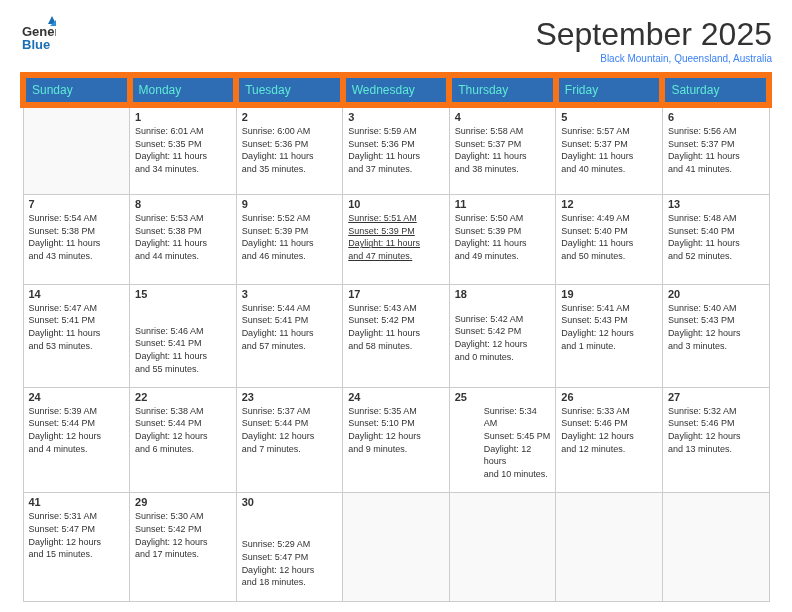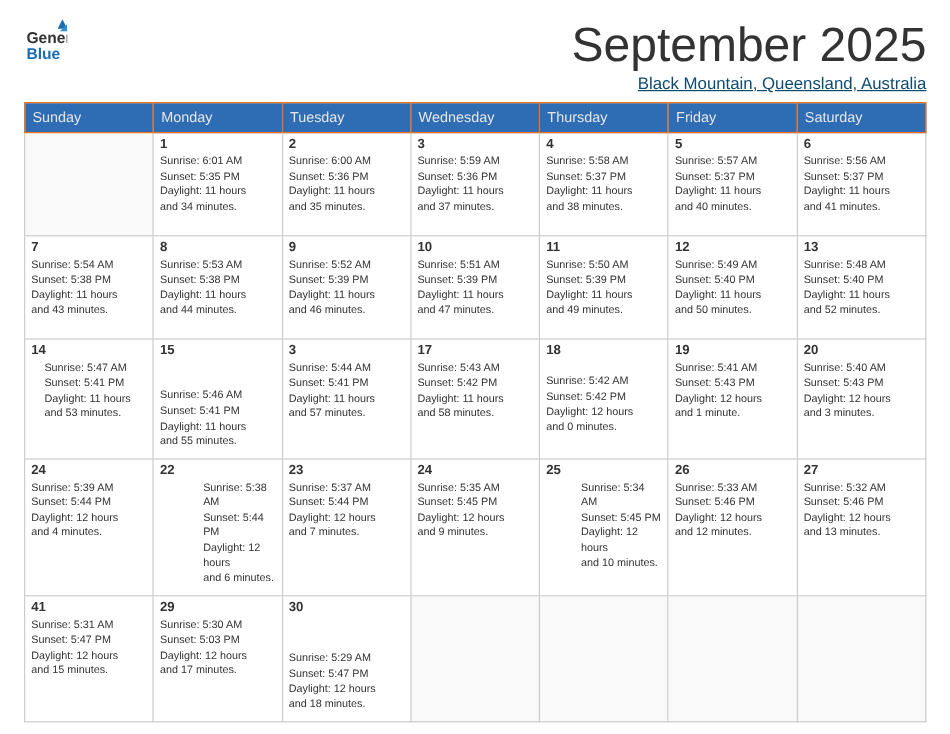--- a/index.html
+++ b/index.html
@@ -33,43 +33,42 @@
     }
     .logo-icon {
       width: 36px;
       height: 36px;
       margin-right: 4px;
     }
     .title-block {
       text-align: right;
     }
     .month-title {
-      font-size: 40px;
+      font-size: 32px;
       color: #333;
       font-weight: normal;
     }
     .location {
-      font-size: 14px;
-      color: #0c4a6e;
-      text-decoration: underline;
+      font-size: 10px;
+      color: #3b82f6;
     }
     .calendar {
       flex: 1;
       border: 1px solid #ccc;
       border-collapse: collapse;
       width: 100%;
       table-layout: fixed;
     }
     .calendar th {
       background: #2e6db4;
-      color: #e5e5e5;
+      color: #5eead4;
       text-align: left;
       padding: 5px 6px;
       font-size: 12px;
-      border: 1px solid #f97316;
+      border: 6px solid #f97316;
       font-weight: normal;
     }
     .calendar td {
       vertical-align: top;
       border: 1px solid #ccc;
       padding: 3px 5px;
       font-size: 9.5px;
       color: #333;
       height: 82px;
       width: 14.28%;
@@ -187,51 +186,51 @@
           </td>
           <td>
             <span class="day-num">9</span>
             <div class="cell-content" style="white-space: pre-line;">Sunrise: 5:52 AM
 Sunset: 5:39 PM
 Daylight: 11 hours
 and 46 minutes.</div>
           </td>
           <td>
             <span class="day-num">10</span>
-            <div class="cell-content" style="white-space: pre-line;">Sunrise: 5:51 AM
+            <div class="cell-content" style="white-space: pre-line; text-decoration: underline;">Sunrise: 5:51 AM
 Sunset: 5:39 PM
 Daylight: 11 hours
 and 47 minutes.</div>
           </td>
           <td>
             <span class="day-num">11</span>
             <div class="cell-content" style="white-space: pre-line;">Sunrise: 5:50 AM
 Sunset: 5:39 PM
 Daylight: 11 hours
 and 49 minutes.</div>
           </td>
           <td>
             <span class="day-num">12</span>
-            <div class="cell-content" style="white-space: pre-line;">Sunrise: 5:49 AM
+            <div class="cell-content" style="white-space: pre-line;">Sunrise: 4:49 AM
 Sunset: 5:40 PM
 Daylight: 11 hours
 and 50 minutes.</div>
           </td>
           <td>
             <span class="day-num">13</span>
             <div class="cell-content" style="white-space: pre-line;">Sunrise: 5:48 AM
 Sunset: 5:40 PM
 Daylight: 11 hours
 and 52 minutes.</div>
           </td>
         </tr>
         <tr>
           <td>
             <span class="day-num">14</span>
-            <div class="cell-content" style="white-space: pre-line; margin-left: 11px;">Sunrise: 5:47 AM
+            <div class="cell-content" style="white-space: pre-line;">Sunrise: 5:47 AM
 Sunset: 5:41 PM
 Daylight: 11 hours
 and 53 minutes.</div>
           </td>
           <td>
             <span class="day-num">15</span>
             <div class="cell-content" style="white-space: pre-line; margin-top: 25px;">Sunrise: 5:46 AM
 Sunset: 5:41 PM
 Daylight: 11 hours
 and 55 minutes.</div>
@@ -275,36 +274,36 @@
         <tr>
           <td>
             <span class="day-num">24</span>
             <div class="cell-content" style="white-space: pre-line;">Sunrise: 5:39 AM
 Sunset: 5:44 PM
 Daylight: 12 hours
 and 4 minutes.</div>
           </td>
           <td>
             <span class="day-num">22</span>
-            <div class="cell-content" style="white-space: pre-line; margin-left: 36px;">Sunrise: 5:38 AM
+            <div class="cell-content" style="white-space: pre-line;">Sunrise: 5:38 AM
 Sunset: 5:44 PM
 Daylight: 12 hours
 and 6 minutes.</div>
           </td>
           <td>
             <span class="day-num">23</span>
             <div class="cell-content" style="white-space: pre-line;">Sunrise: 5:37 AM
 Sunset: 5:44 PM
 Daylight: 12 hours
 and 7 minutes.</div>
           </td>
           <td>
             <span class="day-num">24</span>
             <div class="cell-content" style="white-space: pre-line;">Sunrise: 5:35 AM
-Sunset: 5:45 PM
+Sunset: 5:10 PM
 Daylight: 12 hours
 and 9 minutes.</div>
           </td>
           <td>
             <span class="day-num">25</span>
             <div class="cell-content" style="white-space: pre-line; margin-left: 29px;">Sunrise: 5:34 AM
 Sunset: 5:45 PM
 Daylight: 12 hours
 and 10 minutes.</div>
           </td>
@@ -327,21 +326,21 @@
           <td>
             <span class="day-num">41</span>
             <div class="cell-content" style="white-space: pre-line;">Sunrise: 5:31 AM
 Sunset: 5:47 PM
 Daylight: 12 hours
 and 15 minutes.</div>
           </td>
           <td>
             <span class="day-num">29</span>
             <div class="cell-content" style="white-space: pre-line;">Sunrise: 5:30 AM
-Sunset: 5:03 PM
+Sunset: 5:42 PM
 Daylight: 12 hours
 and 17 minutes.</div>
           </td>
           <td>
             <span class="day-num">30</span>
             <div class="cell-content" style="white-space: pre-line; margin-top: 30px;">Sunrise: 5:29 AM
 Sunset: 5:47 PM
 Daylight: 12 hours
 and 18 minutes.</div>
           </td>

